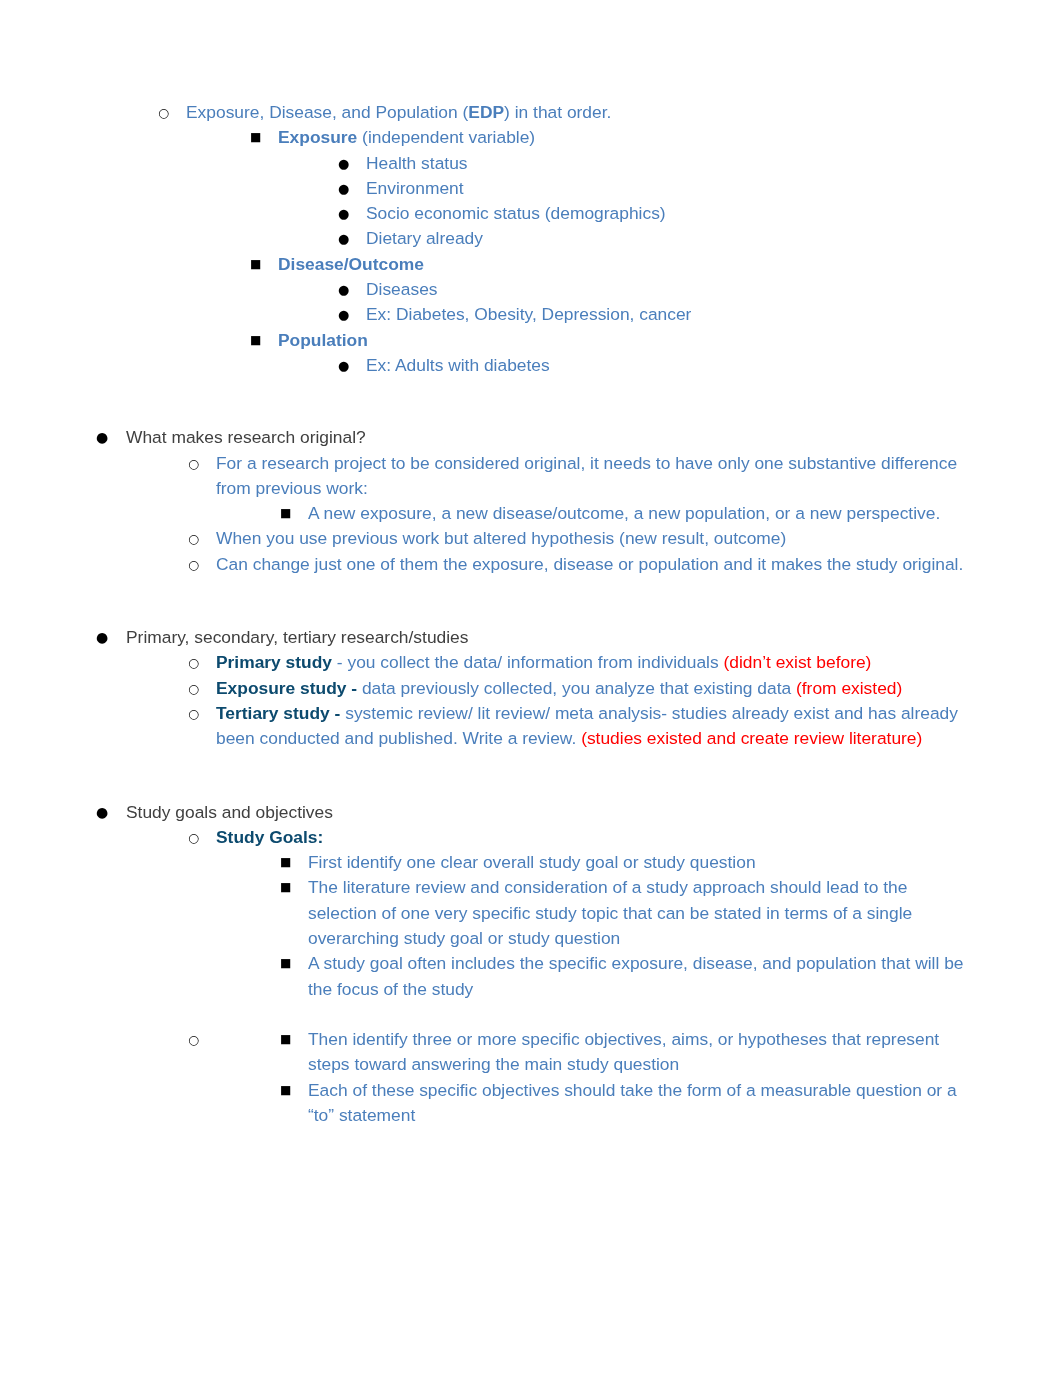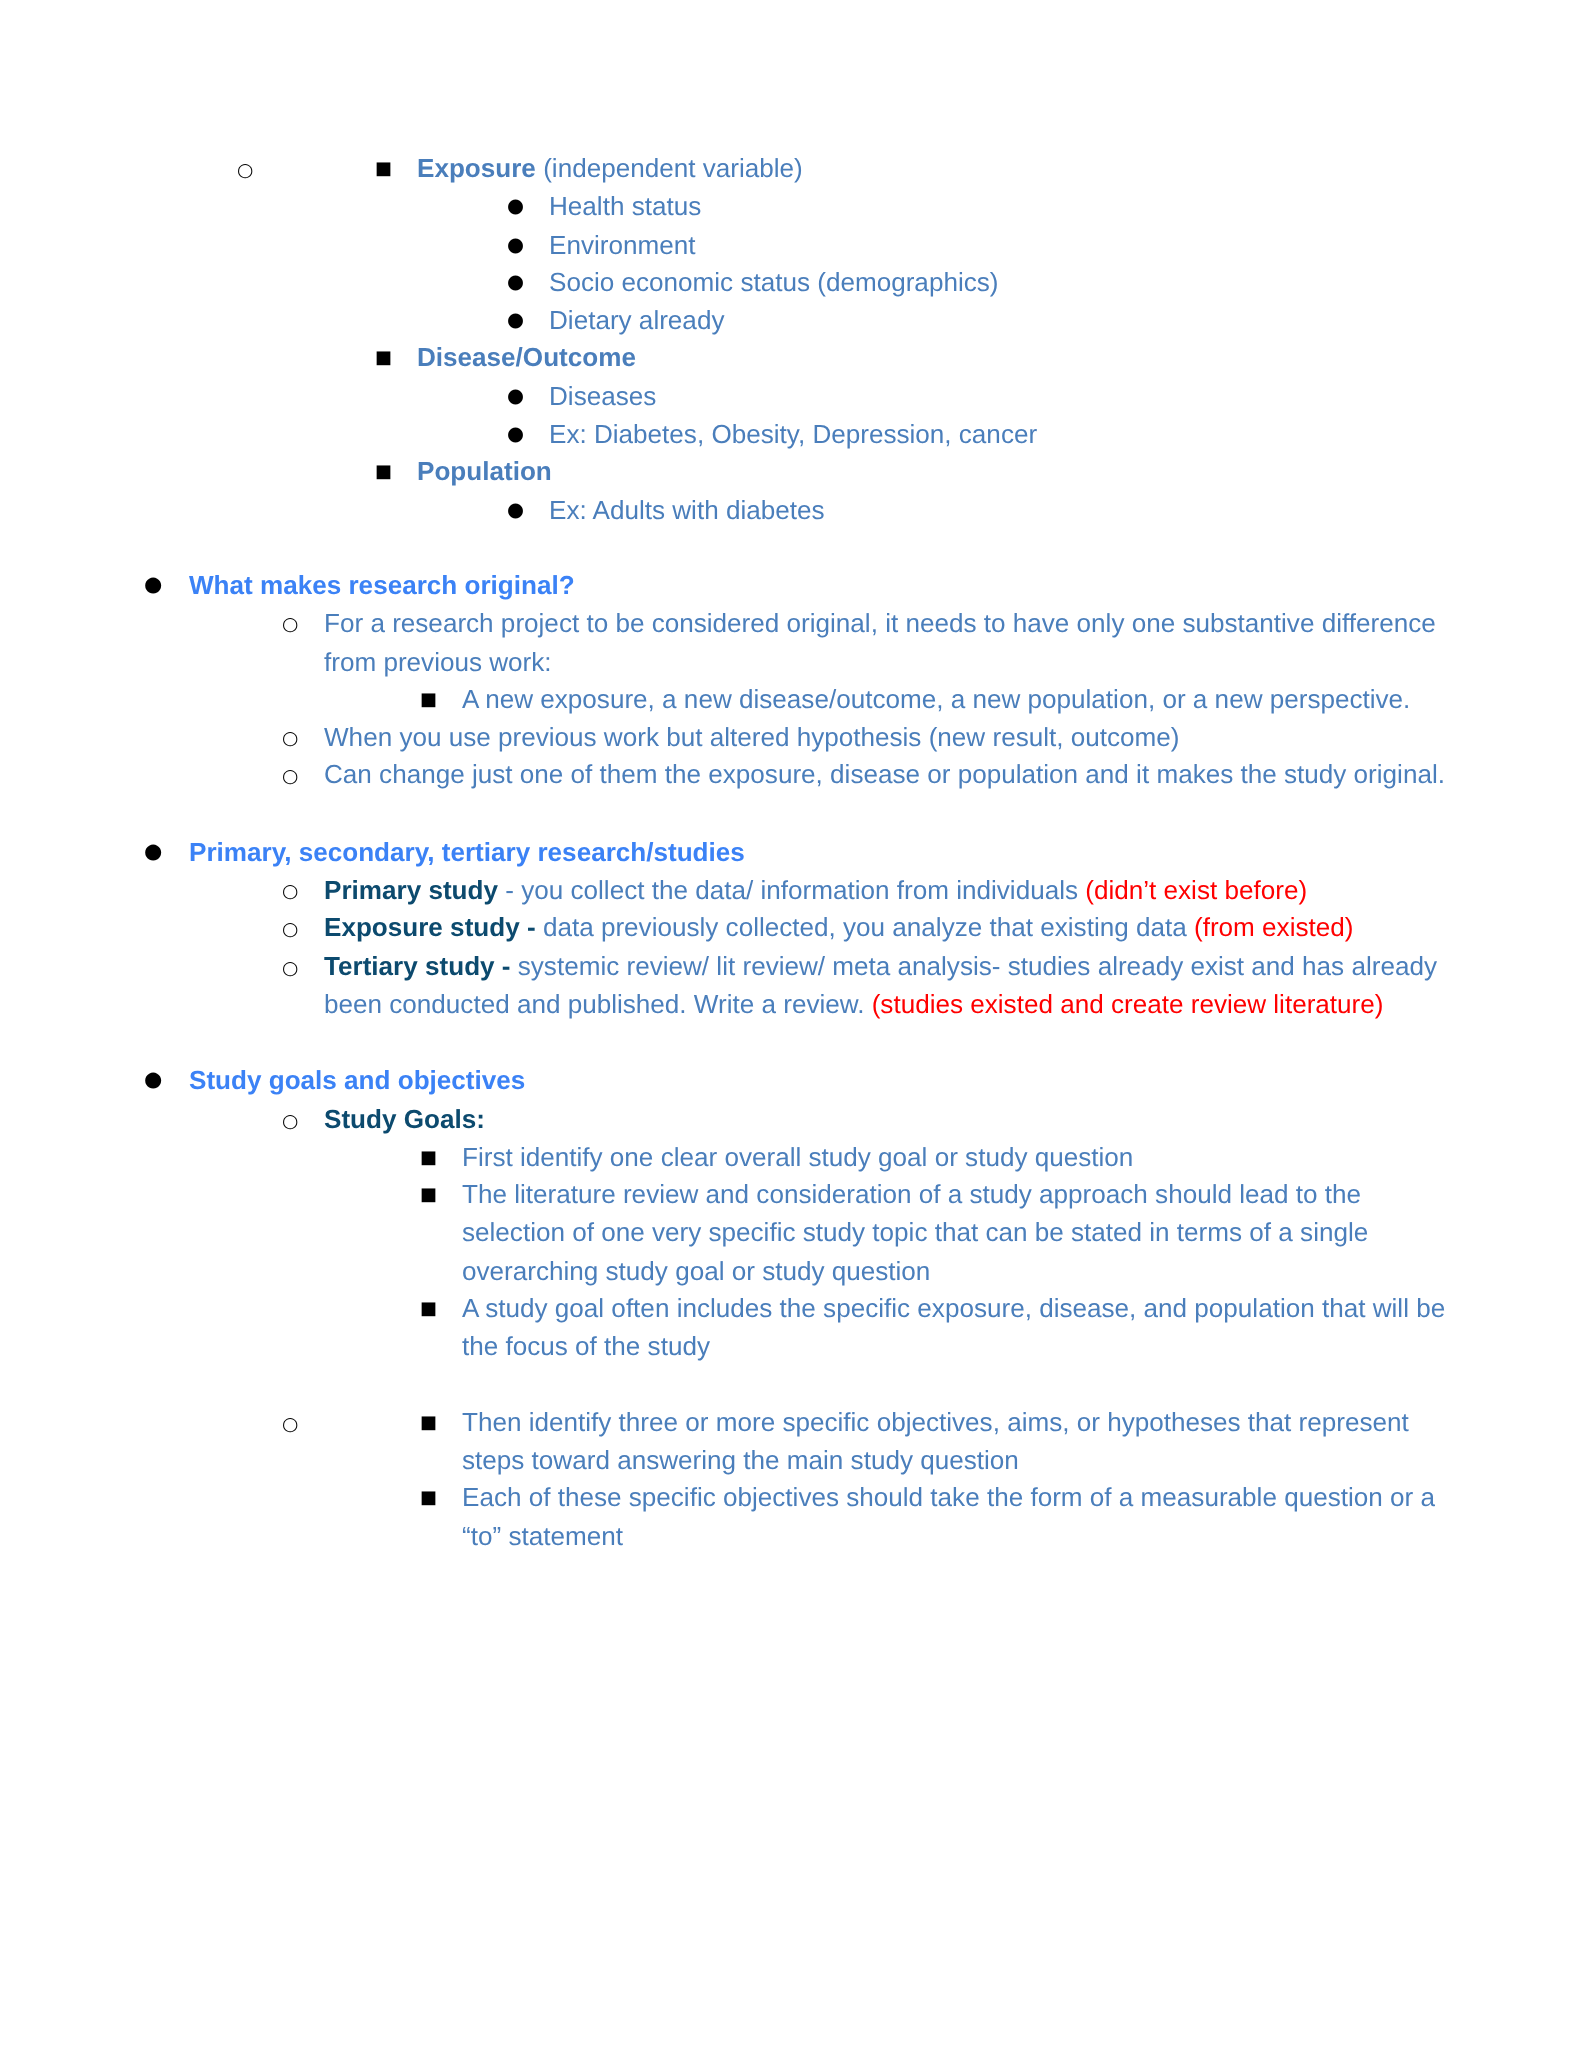--- a/index.html
+++ b/index.html
@@ -46,22 +46,23 @@
   }
   li > .txt { display: block; }
 
   
   .lvl1 > li {
     padding-left: 30px;
     margin-left: 0px;
   }
   .lvl1 > li > .bullet { font-size: 14px; line-height: 25.3px; }
   .lvl1 > li > .txt {
-    font-weight: bold;
-    color: #3b82f6;
+    font-weight: normal;
+    color: #404040;
+    margin-top: 22px;
   }
 
   
   .lvl2 {
     margin-left: 62px;
   }
   .lvl2 > li {
     padding-left: 28px;
   }
   .lvl2 > li > .bullet { font-size: 12.5px; line-height: 26px; }
@@ -95,20 +96,21 @@
   .blk-seg { white-space: normal; }
 </style>
 </head>
 <body>
 
 <div class="page">
 
   <ul class="lvl2">
     <li>
       <span class="bullet">○</span>
+      <span class="txt blk-seg"><span class="blue">Exposure, Disease, and Population (</span><span class="blue b">EDP</span><span class="blue">) in that order.</span></span>
 
       <ul class="lvl3">
         <li>
           <span class="bullet">■</span>
           <span class="txt"><span class="blue b">Exposure</span><span class="blue"> (independent variable)</span></span>
 
           <ul class="lvl4">
             <li>
               <span class="bullet">●</span>
               <span class="txt blue">Health status</span>

